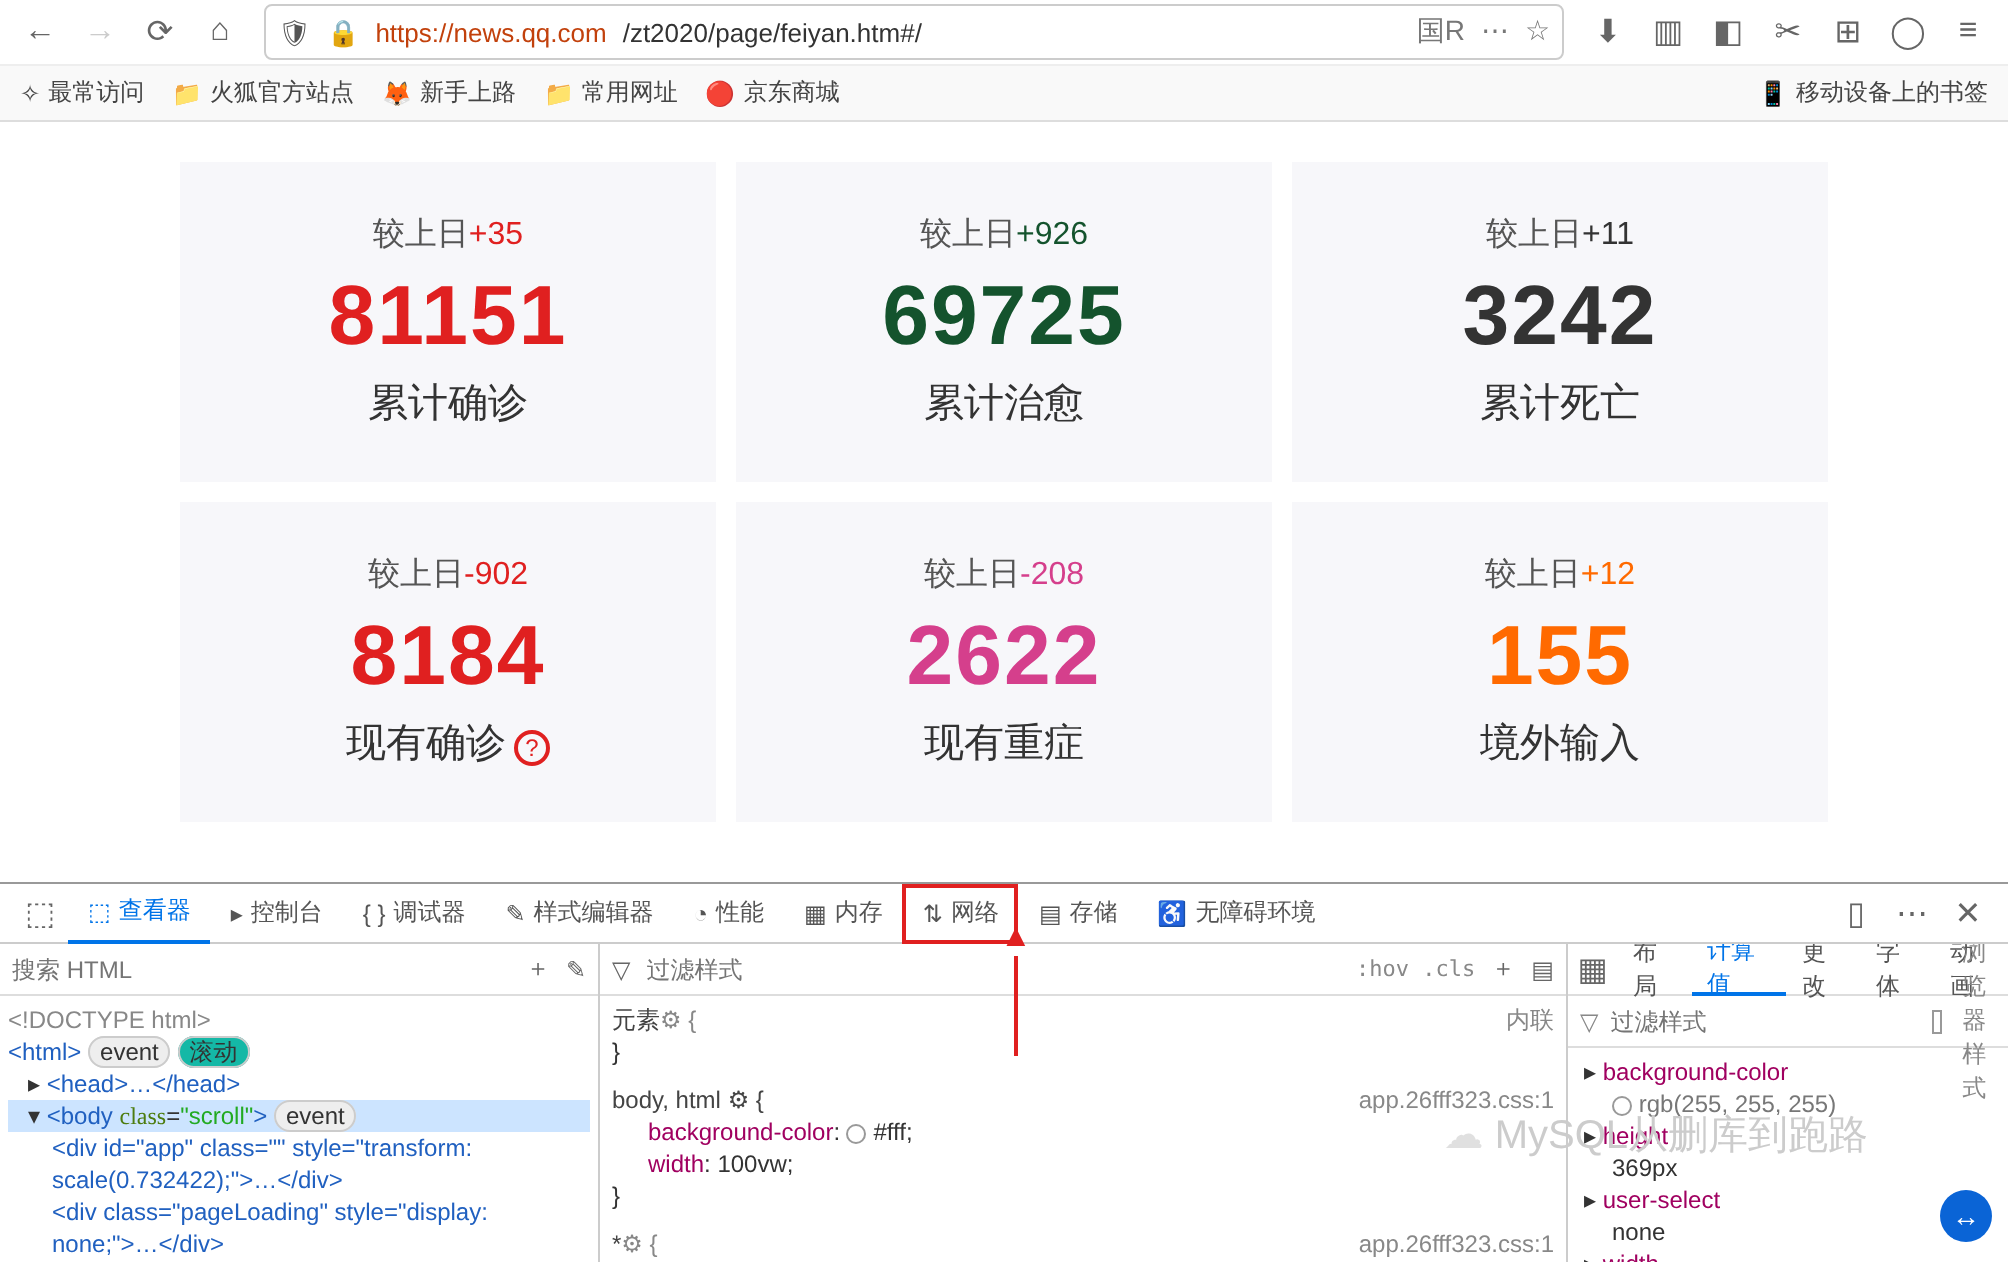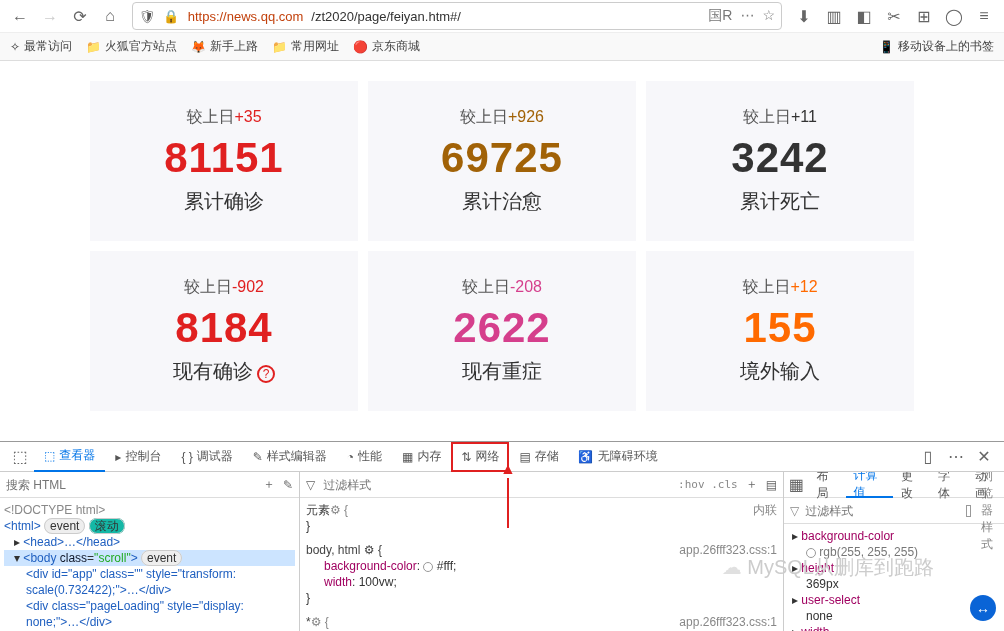--- a/index.html
+++ b/index.html
@@ -17,39 +17,39 @@
     .bookmarks .spacer { flex:1; }
     
     .page { background:#fff; padding:20px 90px 30px; }
     .stats { display:grid; grid-template-columns:repeat(3,1fr); gap:10px; }
     .card { background:#f7f7fa; height:160px; display:flex; flex-direction:column; align-items:center; justify-content:center; }
     .delta { font-size:16px; color:#555; }
     .delta .v { font-weight:400; }
     .num { font-size:42px; font-weight:bold; margin:6px 0; letter-spacing:1px; }
     .lbl { font-size:20px; color:#333; }
     .red { color:#e02020; }
-    .green { color:#a16207;text-align:right; }
+    .green { color:#14532d;text-align:right; }
     .dark { color:#333; }
     .pink { color:#d53f8c; }
     .orange { color:#ff6a00; }
     .qmark { color:#e02020; border:2px solid #e02020; border-radius:50%; width:18px; height:18px; display:inline-flex; align-items:center; justify-content:center; font-size:12px; margin-left:4px; }
     
     .devtools { border-top:1px solid #999; font-size:12px; }
     .dt-tabs { height:30px; display:flex; align-items:center; gap:0; border-bottom:1px solid #ccc; padding:0 6px; }
     .dt-tab { padding:0 10px; height:30px; display:flex; align-items:center; gap:4px; color:#555; cursor:pointer; }
     .dt-tab.sel { color:#0074e8; border-bottom:2px solid #0074e8; }
     .highlighted { border:2px solid #e02020; padding:2px 8px!important; }
     .spacer { flex:1; }
     .dt-body { display:grid; grid-template-columns:300px 1fr 220px; height:170px; }
     .pane { border-right:1px solid #ccc; display:flex; flex-direction:column; overflow:hidden; }
     .pane-head { height:26px; border-bottom:1px solid #ddd; display:flex; align-items:center; padding:0 6px; gap:8px; color:#666; }
     .search-html { flex:1; height:20px; border:none; outline:none; font-size:12px; color:#888; }
     .dom { padding:4px 4px; font-family:Consolas,monospace; font-size:12px; line-height:16px; overflow:auto; flex:1; }
     .dom .tag { color:#2060c0; }
-    .dom .attr { color:#0f172a; }
+    .dom .attr { color:#4d7c0f;font-family:Liberation Serif, serif; }
     .dom .attrv { color:#2a2; }
     .dom .sel-line { background:#cce4ff; }
     .hov-labels { font-family:Consolas,monospace; color:#888; margin-left:8px; font-size:11px; }
     .style-pane { padding:4px 6px; font-family:Consolas,monospace; font-size:12px; line-height:16px; overflow:auto; flex:1; }
     .style-rule { margin-bottom:8px; }
     .style-head { display:flex; justify-content:space-between; color:#888; }
     .style-sel { color:#444; }
     .style-prop { padding-left:18px; }
     .style-prop .k { color:#a00060; }
     .style-prop .v { color:#333; }

